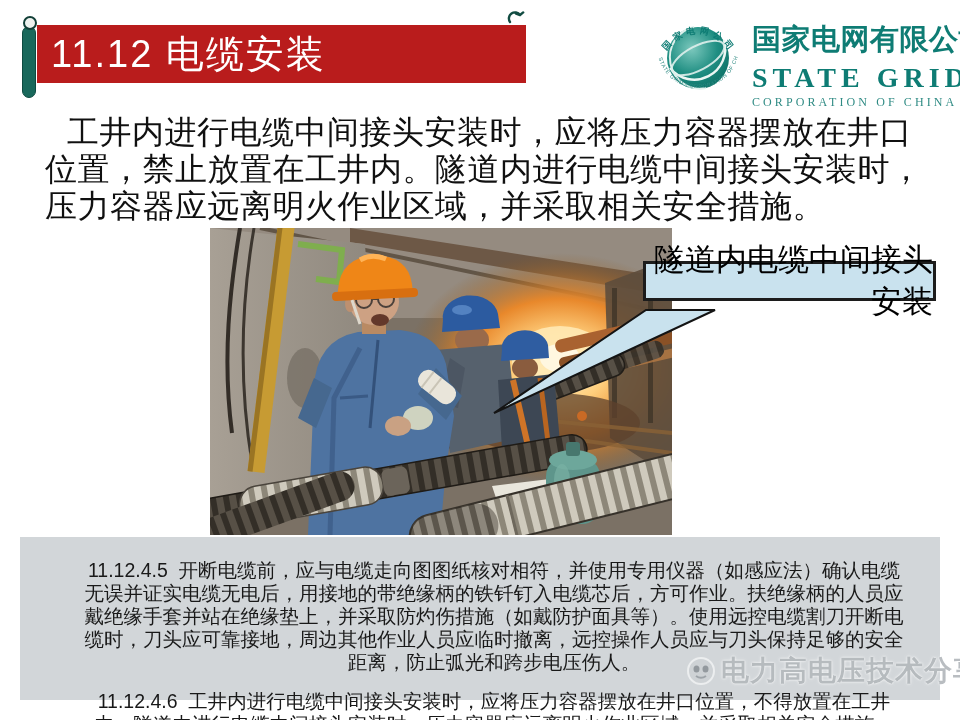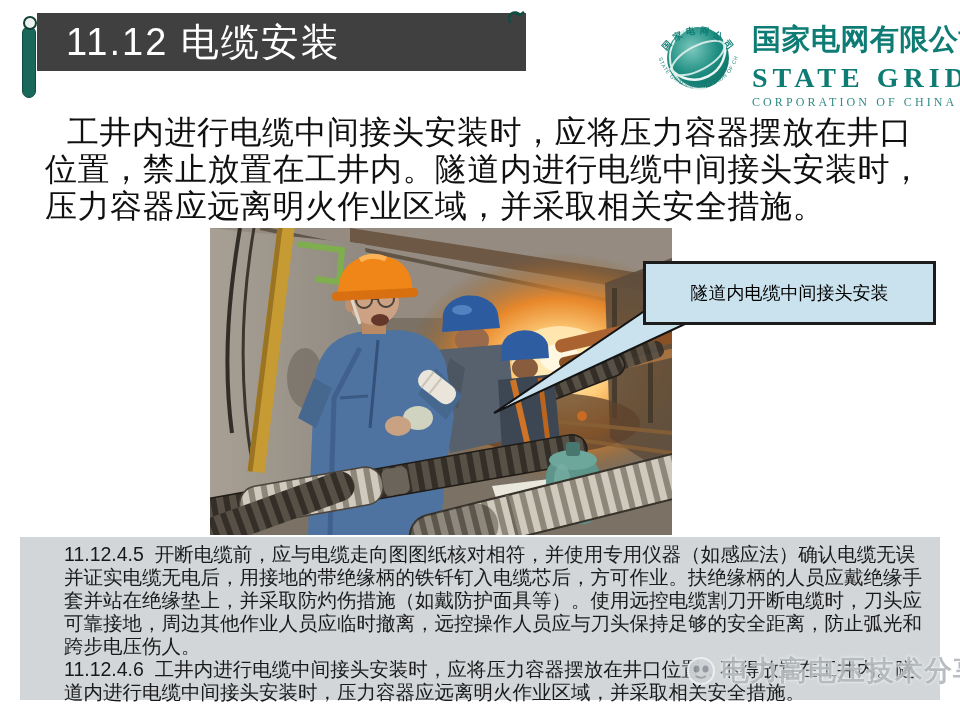--- a/index.html
+++ b/index.html
@@ -4,22 +4,22 @@
 <style>
   html,body{margin:0;padding:0;background:#ffffff;}
   .slide{position:relative;width:960px;height:720px;background:#ffffff;overflow:hidden;
          font-family:"Liberation Sans",sans-serif;}
 
   
   .header-rod{position:absolute;left:22px;top:26px;width:12px;height:70px;
               background:#19685b;border:1px solid #0e4a40;border-radius:7px;}
   .header-pin{position:absolute;left:23px;top:16px;width:10px;height:10px;border-radius:50%;
               background:#eef2ef;border:2px solid #123f37;}
-  .header-bar{position:absolute;left:37px;top:13px;width:489px;height:58px;background:#404040;
-              color:#ffffff;font-size:38px;line-height:58px;padding-left:29px;letter-spacing:2px;
+  .header-bar{position:absolute;left:37px;top:25px;width:489px;height:58px;background:#b91c1c;
+              color:#ffffff;font-size:38px;line-height:58px;padding-left:14px;letter-spacing:2px;
               box-sizing:border-box;}
   .header-curl{position:absolute;left:506px;top:6px;}
 
   
   .logo-emblem{position:absolute;left:650px;top:10px;}
   .logo-text{position:absolute;left:752px;top:20px;width:196px;color:#0e7c74;}
   .logo-cn{font-size:29px;font-weight:700;letter-spacing:0.5px;white-space:nowrap;}
   .logo-en1{font-family:"Liberation Serif",serif;font-size:28px;font-weight:700;
             letter-spacing:5px;margin-top:2px;white-space:nowrap;}
   .logo-en2{font-family:"Liberation Serif",serif;font-size:12px;letter-spacing:3.1px;
@@ -28,29 +28,29 @@
   
   .body-text{position:absolute;left:45px;top:114px;width:888px;
              font-family:"Liberation Serif",serif;font-size:32px;line-height:37px;color:#101010;
              text-indent:22px;letter-spacing:0.5px;}
 
   
   .photo{position:absolute;left:210px;top:228px;width:462px;height:307px;overflow:hidden;}
 
   
   .leader-overlay{position:absolute;left:0;top:0;width:960px;height:720px;pointer-events:none;}
-  .callout{position:absolute;left:643px;top:261px;width:293px;height:64px;background:#c9e2ee;
+  .callout{position:absolute;left:643px;top:261px;width:293px;height:40px;background:#c9e2ee;
            border:3px solid #1c1c1c;box-sizing:border-box;display:flex;align-items:center;
-           justify-content:center;font-family:"Liberation Serif",serif;font-size:18px;color:#000;}
+           justify-content:center;font-family:"Liberation Serif",serif;font-size:31px;color:#000;text-align:right;}
 
   
   .notes{position:absolute;left:20px;top:537px;width:920px;height:163px;background:#d2d6d9;
          box-sizing:border-box;padding:6px 16px 0 44px;
          font-size:19.5px;line-height:23px;font-weight:500;color:#191919;}
-  .notes p{margin:0;white-space:pre-wrap;}
+  .notes p{margin:16px;white-space:pre-wrap;text-align:center;}
 
   
   .watermark{position:absolute;left:686px;top:652px;display:flex;align-items:center;gap:5px;
              opacity:0.93;}
   .wm-text{font-size:28px;font-weight:700;letter-spacing:1px;color:#b4b9bd;white-space:nowrap;
            text-shadow:0 0 3px #ffffff,0 0 1px #ffffff;}
 </style>
 </head>
 <body>
 

